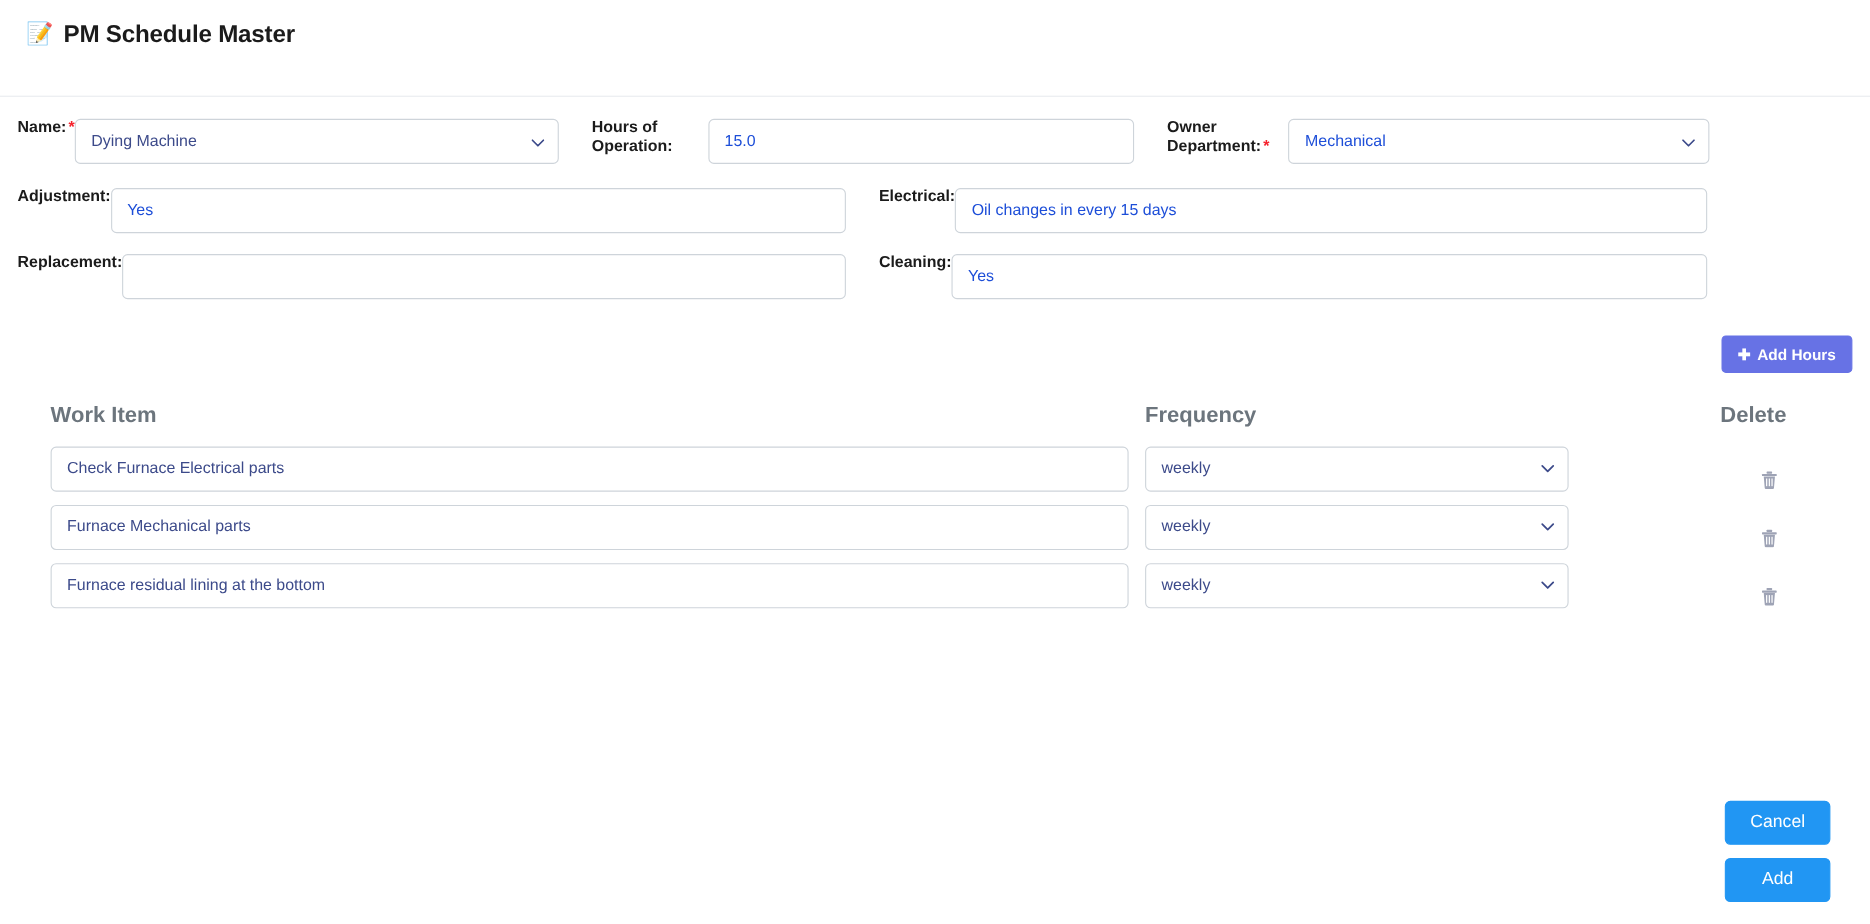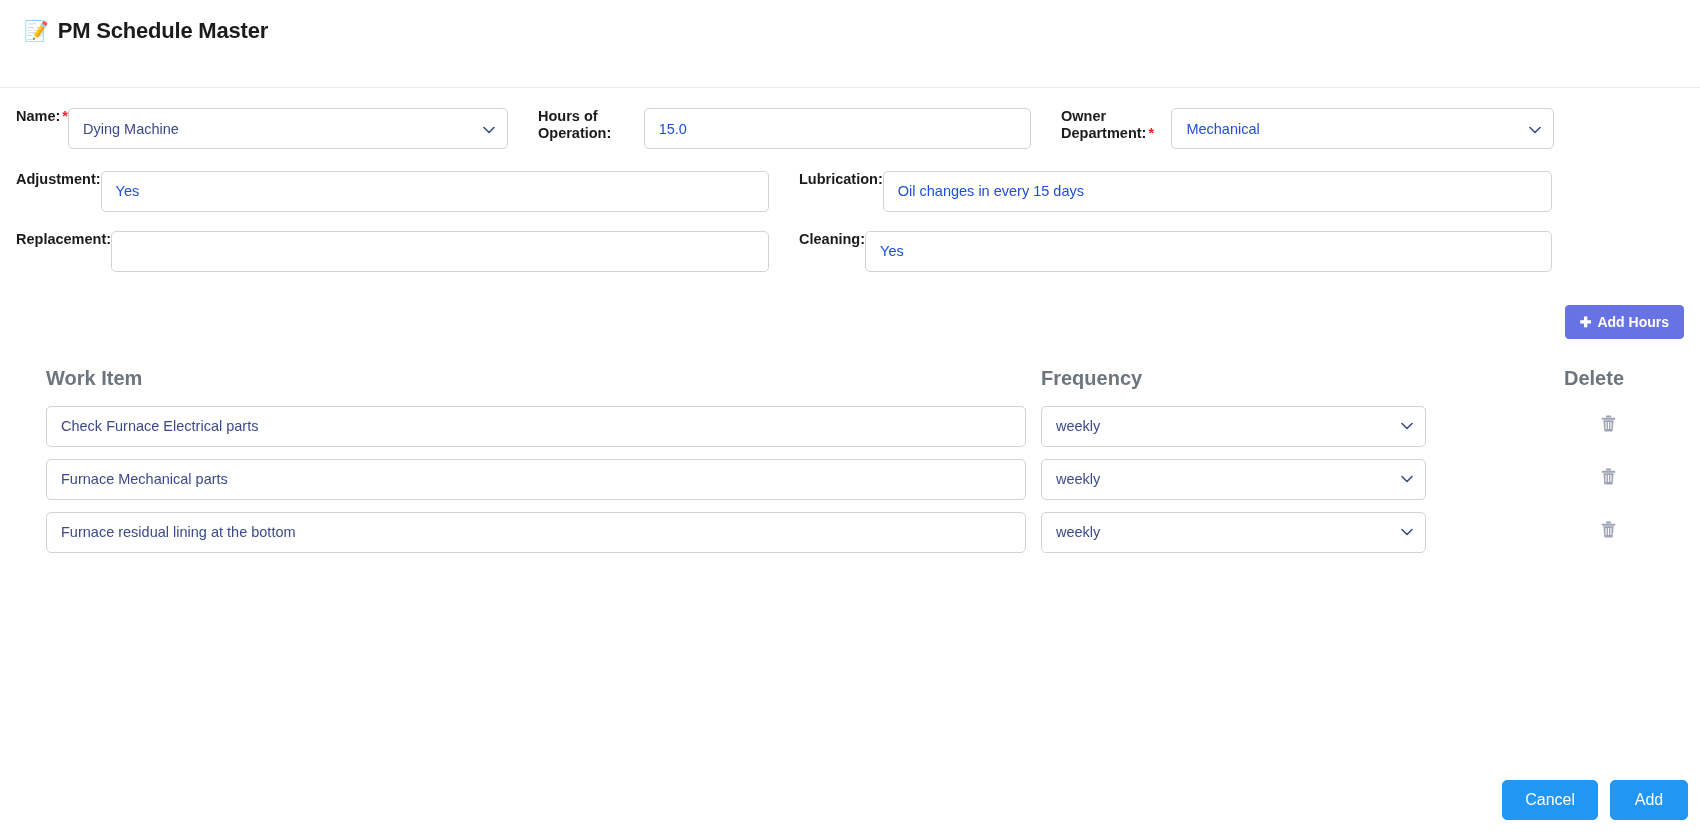--- a/index.html
+++ b/index.html
@@ -136,21 +136,21 @@
     font-weight: bold;
     color: #6c757d;
     margin-bottom: 16px;
   }
   .col-work { width: 1010px; padding-left: 30px; }
   .col-freq { width: 400px; padding-left: 15px; }
   .col-del  { width: 240px; text-align: right; padding-right: 42px; }
 
   .item-row {
     display: flex;
-    align-items: flex-start;
+    align-items: flex-end;
     margin-bottom: 12px;
   }
   .item-row .cell-work { width: 1010px; padding-left: 30px; }
   .item-row .cell-freq { width: 400px; padding-left: 15px; }
   .item-row .cell-del  {
     width: 240px;
     display: flex;
     justify-content: flex-end;
     padding-right: 48px;
     padding-top: 7px;
@@ -160,24 +160,25 @@
     background: none;
     border: none;
     padding: 2px;
     cursor: pointer;
     line-height: 0;
   }
 
   
   .footer-actions {
     position: absolute;
-    right: 12px;
+    right: 36px;
     bottom: 20px;
     display: flex;
     gap: 12px;
+    flex-direction: column;
   }
   .btn-primary {
     background: #2196f3;
     border: 1px solid #2196f3;
     color: #ffffff;
     font-size: 16px;
     font-family: "Liberation Sans", sans-serif;
     border-radius: 5px;
     padding: 10px 22px;
     cursor: pointer;
@@ -232,21 +233,21 @@
         </div>
       </div>
     </div>
 
     <div class="field-row">
       <div class="field w-half-left">
         <div class="field-label">Adjustment:</div>
         <div class="control placeholderish">Yes</div>
       </div>
       <div class="field w-half-right">
-        <div class="field-label">Lubrication:</div>
+        <div class="field-label">Electrical:</div>
         <div class="control placeholderish">Oil changes in every 15 days</div>
       </div>
     </div>
 
     <div class="field-row">
       <div class="field w-half-left">
         <div class="field-label">Replacement:</div>
         <div class="control placeholderish"></div>
       </div>
       <div class="field w-half-right">

